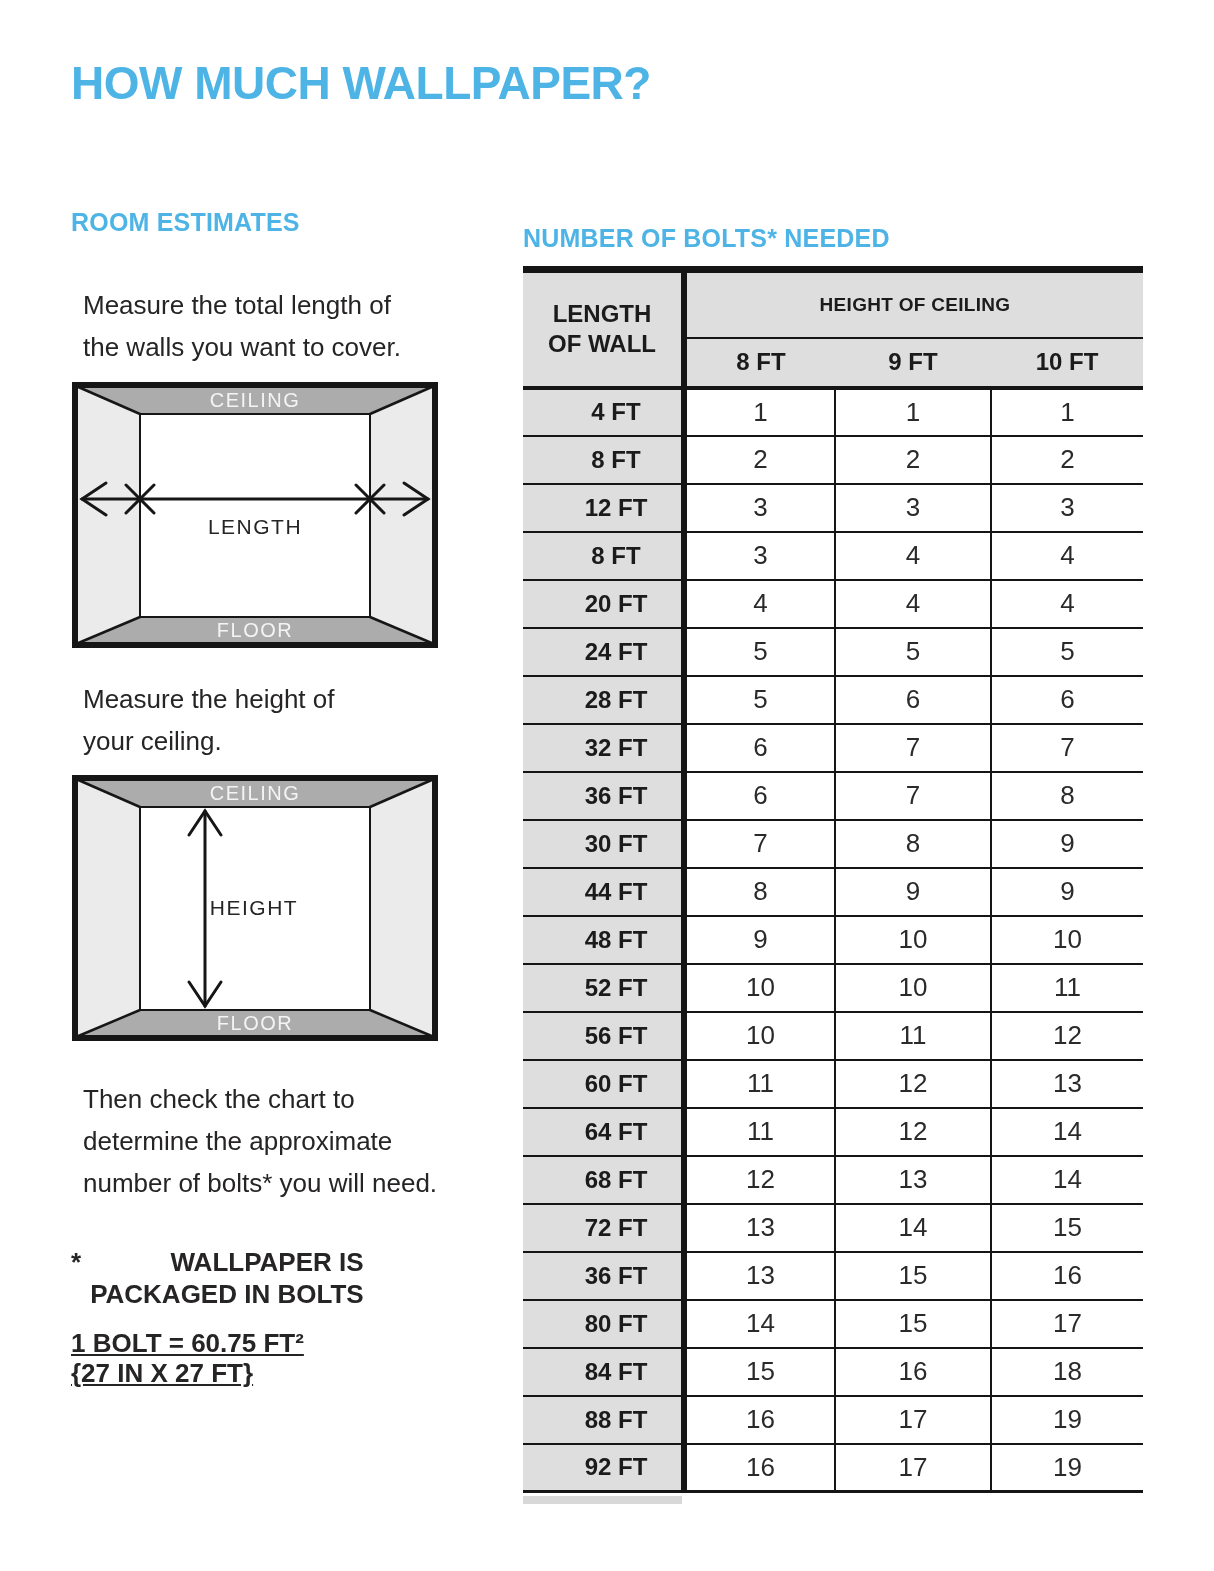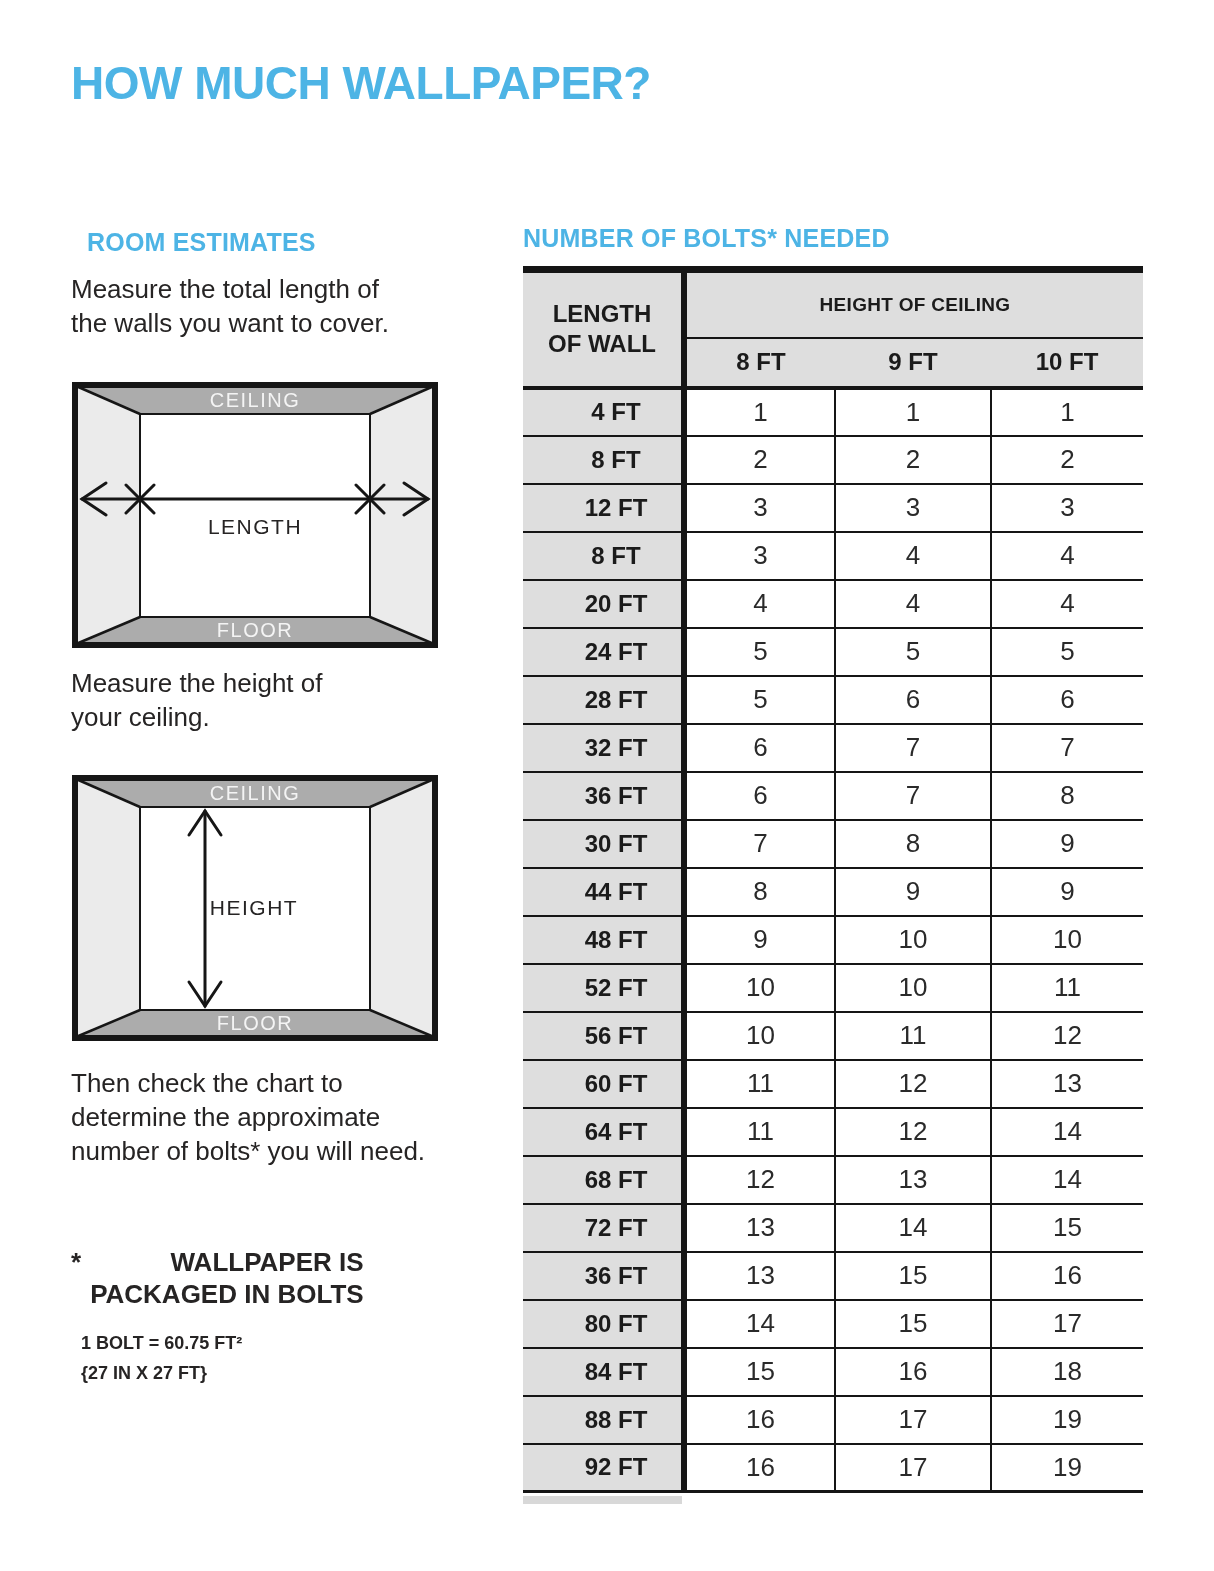--- a/index.html
+++ b/index.html
@@ -2,32 +2,32 @@
 <html><head>
 <meta charset="utf-8">
 <style>
   * { box-sizing: border-box; }
   body { margin: 0; background: #ffffff; font-family: "Liberation Sans", "DejaVu Sans", sans-serif; color: #262424; }
   .page { position: relative; width: 1214px; height: 1571px; background: #ffffff; overflow: hidden; }
 
   .title { position: absolute; left: 71px; top: 56px; margin: 0; font-size: 46px; font-weight: bold; letter-spacing: -0.5px; color: #4db4e5; }
 
   .section-heading { position: absolute; margin: 0; font-size: 25px; font-weight: bold; color: #4db4e5; letter-spacing: 0.2px; }
-  .room-estimates-heading { left: 71px; top: 228px; margin-left: 16px; }
+  .room-estimates-heading { left: 71px; top: 208px; }
   .bolts-heading { left: 523px; top: 224px; width: 620px; }
 
-  .step { position: absolute; left: 71px; width: 420px; margin: 0; font-size: 26px; line-height: 34px; white-space: pre-line; color: #262424; }
+  .step { position: absolute; left: 71px; width: 420px; margin: 12px; font-size: 26px; line-height: 42px; white-space: pre-line; color: #262424; }
   .step1 { top: 272px; }
   .step2 { top: 666px; }
   .step3 { top: 1066px; }
 
   .footnote { position: absolute; left: 71px; top: 1246px; display: flex; font-size: 26px; line-height: 32px; font-weight: bold; }
   .footnote .marker { margin-right: 9px; }
   .footnote .fn-text { white-space: pre-line; text-align: right; }
-  .bolt-info { position: absolute; left: 81px; top: 1328px; font-size: 18px; line-height: 30px; font-weight: bold; }
+  .bolt-info { position: absolute; left: 71px; top: 1328px; font-size: 26px; line-height: 30px; font-weight: bold; text-decoration: underline; }
 
   .diagram { position: absolute; left: 72px; width: 366px; height: 266px; }
   .diagram-length { top: 382px; }
   .diagram-height { top: 775px; }
   .diagram svg { display: block; }
   .diagram .ceil { fill: #acacac; }
   .diagram .wall { fill: #ebebeb; }
   .diagram .inner { fill: #ffffff; stroke: #161616; stroke-width: 2; }
   .diagram .outer { fill: none; stroke: #161616; stroke-width: 6; }
   .diagram .edge { stroke: #161616; stroke-width: 2.5; }

